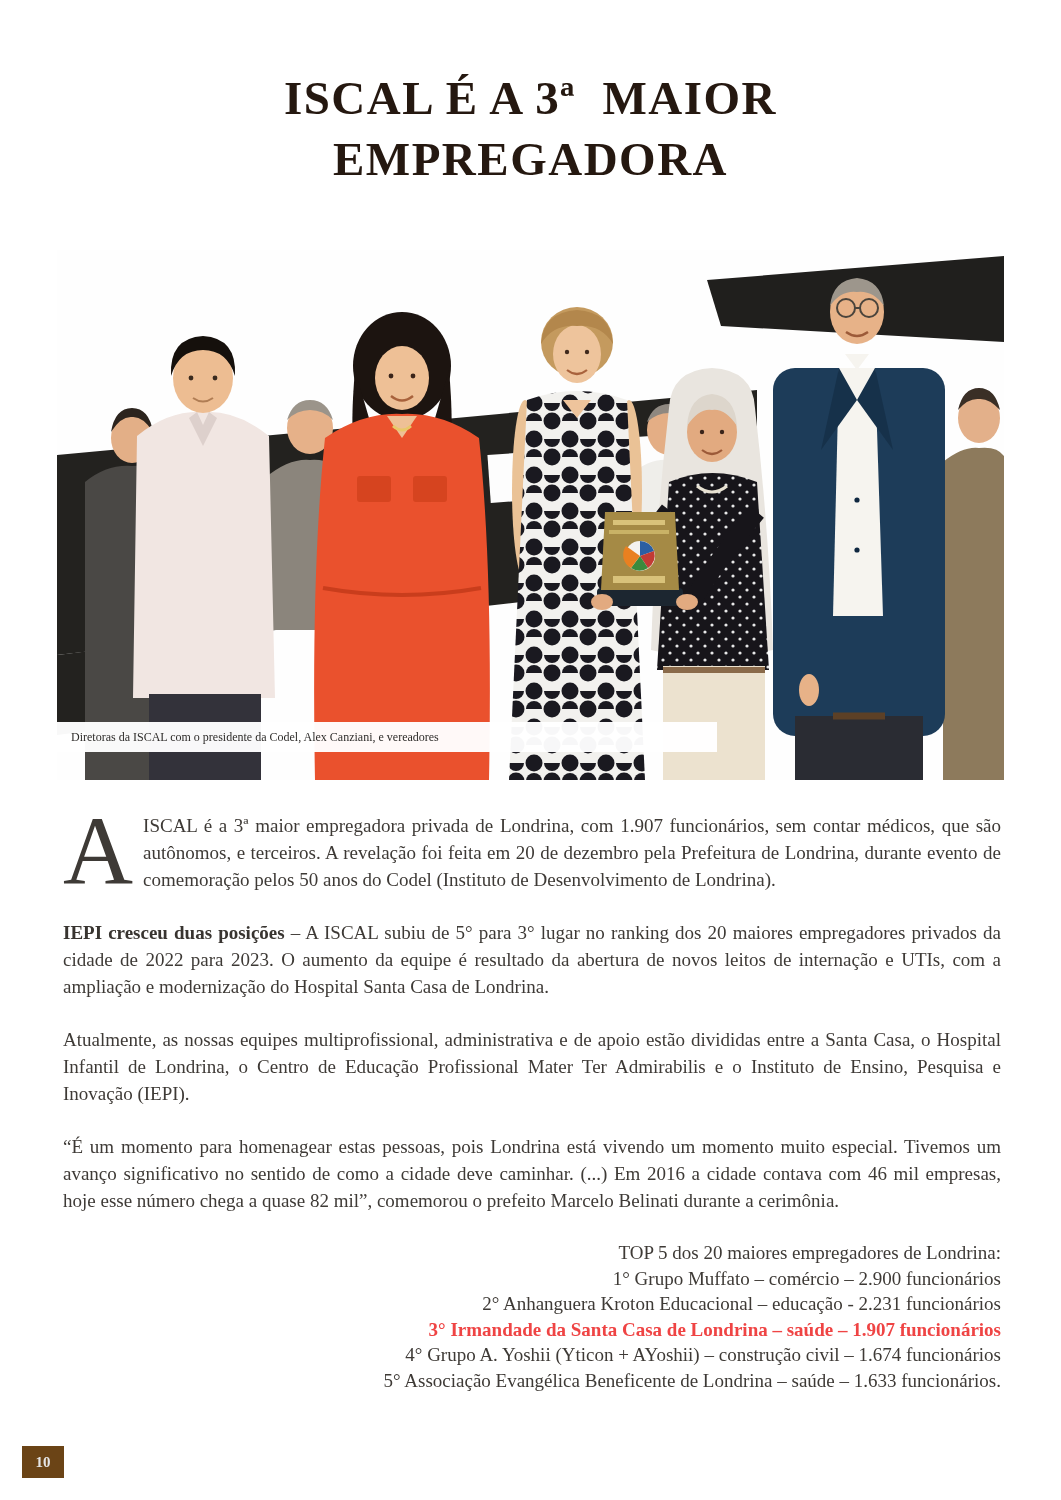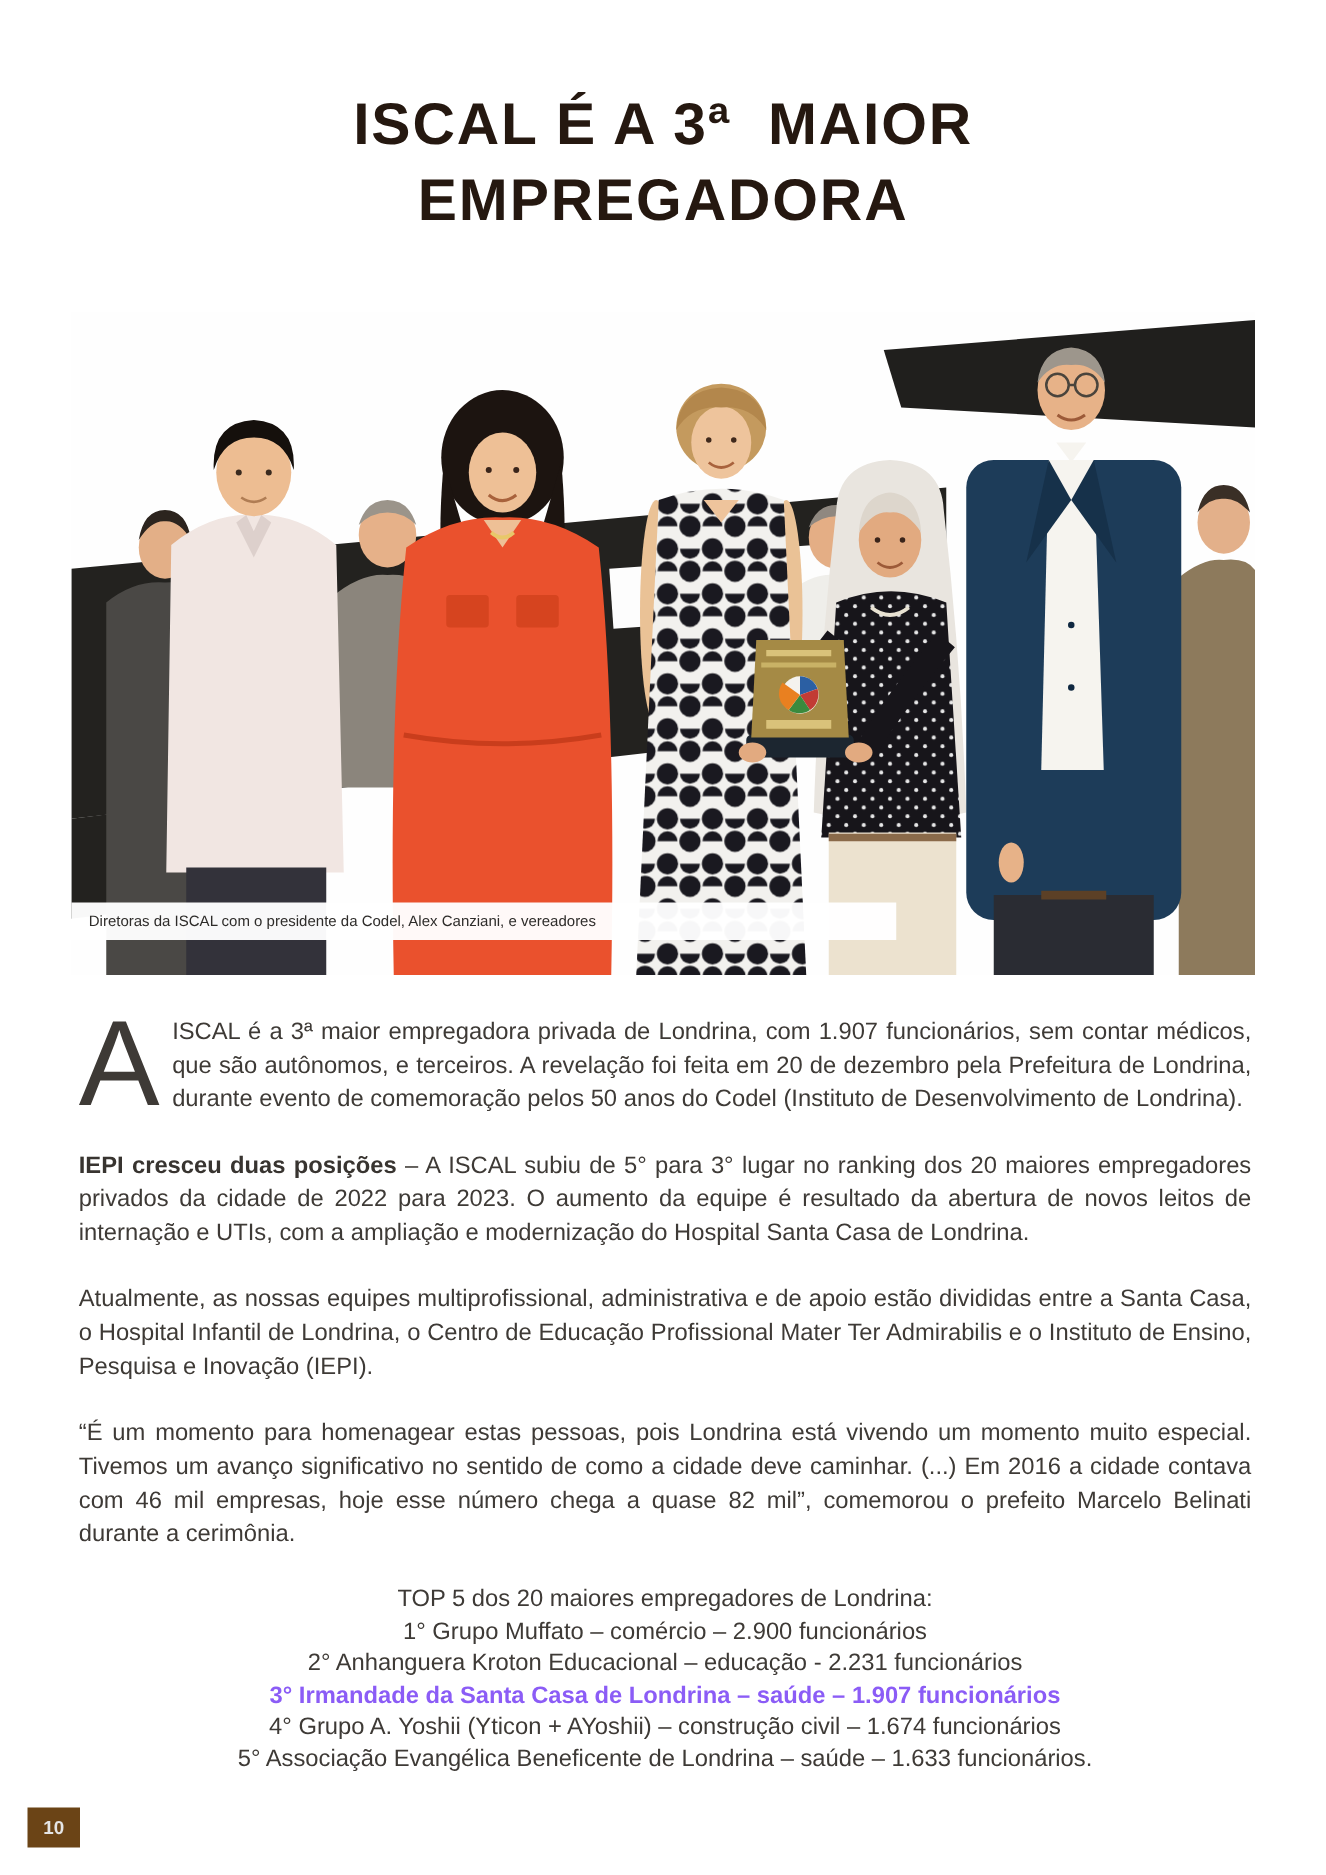--- a/index.html
+++ b/index.html
@@ -1,18 +1,18 @@
 <!DOCTYPE html>
 <html><head>
 <meta charset="utf-8">
 <style>
   * { margin:0; padding:0; box-sizing:border-box; }
   html,body { width:1061px; height:1500px; background:#ffffff; overflow:hidden;
               font-family:"Liberation Sans", sans-serif; }
-  .page { position:relative; width:954px; height:1500px; background:#fff; }
+  .page { position:relative; width:954px; height:1500px; background:#fff;font-family:Liberation Serif, serif; }
 
   
   .title { position:absolute; top:68px; left:0; width:1061px; text-align:center;
            color:#251810; font-weight:700; font-size:47px; line-height:61px;
            letter-spacing:1.5px; }
   .title span { display:block; white-space:pre-wrap; }
 
   
   .photo-wrap { position:absolute; left:57px; top:250px; width:947px; height:530px;
                 overflow:hidden; background:#fdfdfd; }
@@ -21,23 +21,23 @@
                  background:rgba(255,255,255,0.97); display:flex; align-items:center;
                  padding-left:14px; font-size:12px; color:#2e2c2a; }
 
   
   .article { position:absolute; left:63px; top:812px; width:938px;
              color:#3e3a36; font-size:19px; line-height:27px; }
   .para { text-align:justify; margin-bottom:26px; }
   .para b { font-weight:700; color:#383430; }
   .dropcap { float:left; font-size:97px; line-height:78px; height:78px;
              padding-right:10px; color:#3e3a36; font-weight:400; }
-  .top5 { text-align:center; }
+  .top5 { text-align:right; }
   .top5 p { line-height:25.5px; }
-  .top5 p.strong { font-weight:700; color:#8b5cf6; }
+  .top5 p.strong { font-weight:700; color:#ef4444; }
 
   
   .page-badge { position:absolute; left:22px; top:1446px; width:42px; height:32px;
                 background:#6b4416; color:#e5e5e5; display:flex; align-items:center;
                 justify-content:center; font-size:15px; font-weight:700; }
 </style>
 </head>
 <body>
 
 <div class="page">

